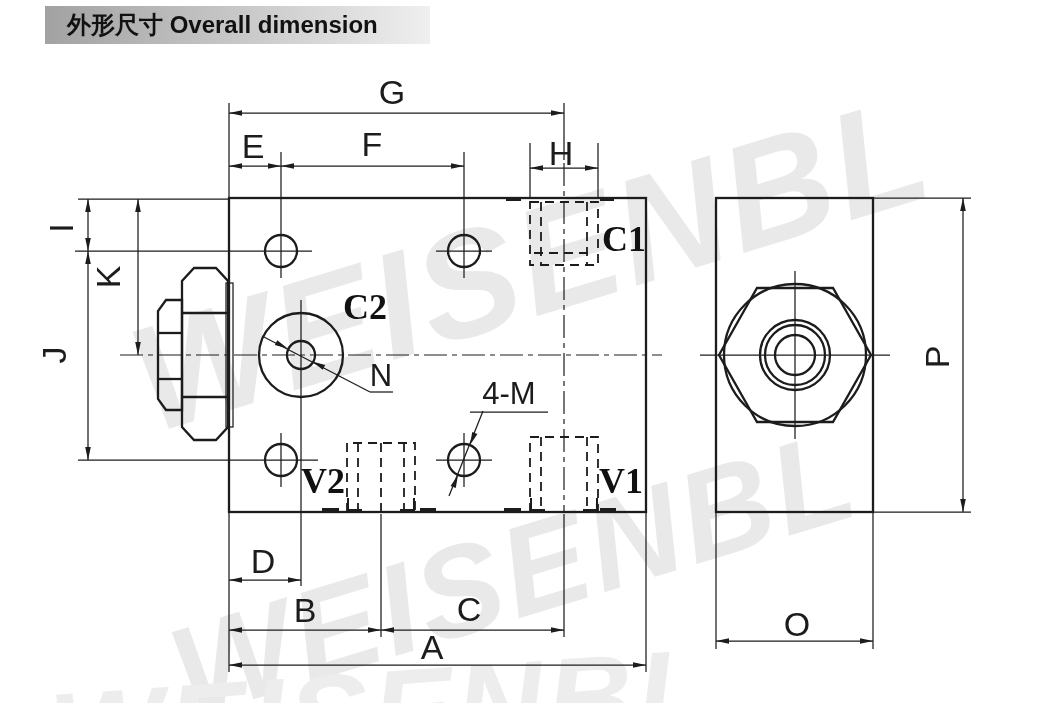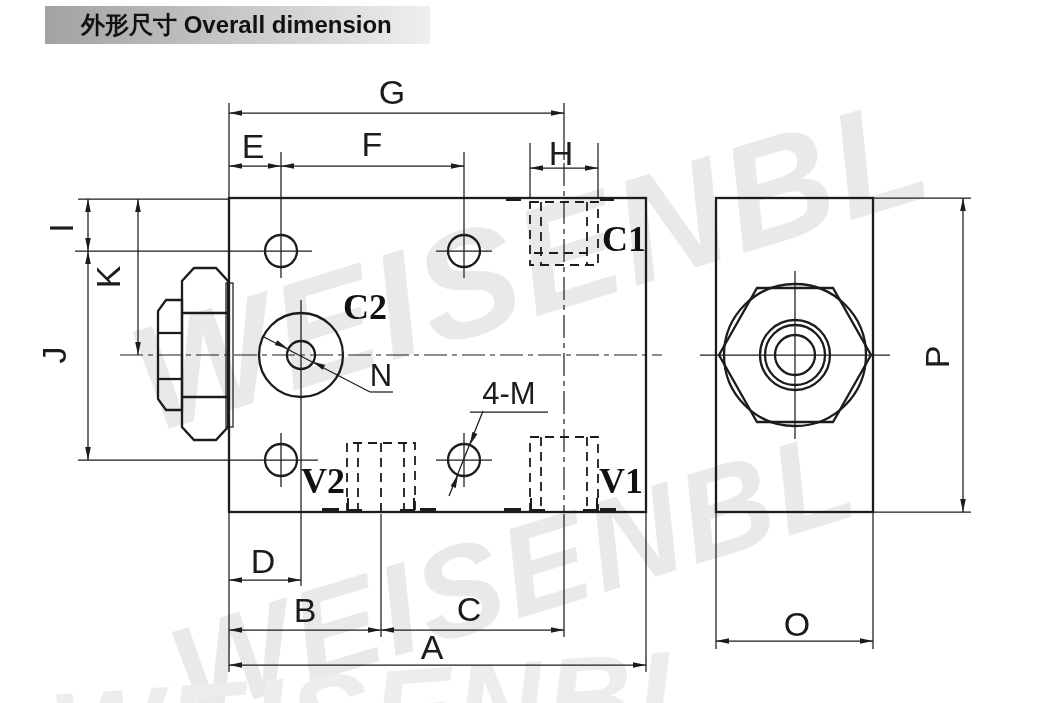--- a/index.html
+++ b/index.html
@@ -6,21 +6,21 @@
   #stage{position:relative;width:1060px;height:703px;background:#ffffff;overflow:hidden;
          font-family:"Liberation Sans",sans-serif;}
   .wm{position:absolute;font-family:"Liberation Sans",sans-serif;font-weight:bold;font-style:italic;
       color:#e9e9e9;white-space:nowrap;letter-spacing:4px;z-index:1;user-select:none;}
   #wm1{left:120px;top:195px;width:780px;font-size:150px;line-height:150px;transform:rotate(-17deg);}
   #wm2{left:160px;top:508px;width:720px;font-size:128px;line-height:128px;transform:rotate(-17deg);}
   #wm3{left:46px;top:676px;width:620px;font-size:120px;line-height:120px;transform:rotate(-4deg);transform-origin:0 0;color:#ededed;}
   #hdr{position:absolute;left:45px;top:6px;width:385px;height:38px;z-index:3;
        background:linear-gradient(to right,#a2a2a2,#cfcfcf 60%,#efefef);
        display:flex;align-items:center;}
-  #hdr span{font-size:24px;font-weight:bold;color:#111;padding-left:36px;white-space:nowrap;}
+  #hdr span{font-size:24px;font-weight:bold;color:#111;padding-left:22px;white-space:nowrap;}
   svg{position:absolute;left:0;top:0;z-index:2;}
   .ln2{stroke:#1c1c1c;stroke-width:2.3;fill:none;}
   .ln1{stroke:#1c1c1c;stroke-width:1.25;fill:none;}
   .dash{stroke:#1c1c1c;stroke-width:1.8;fill:none;stroke-dasharray:9 6;}
   .cl{stroke:#1c1c1c;stroke-width:1.2;fill:none;stroke-dasharray:23 5 5 5;}
   .dim{stroke:#1c1c1c;stroke-width:1.25;fill:none;}
   .brk{stroke:#1c1c1c;stroke-width:2;fill:none;}
   .tick{fill:#1c1c1c;stroke:none;}
   .dl{font-family:"Liberation Sans",sans-serif;font-size:34px;fill:#1c1c1c;}
   .pl{font-family:"Liberation Serif",serif;font-size:36px;font-weight:bold;fill:#111;}

